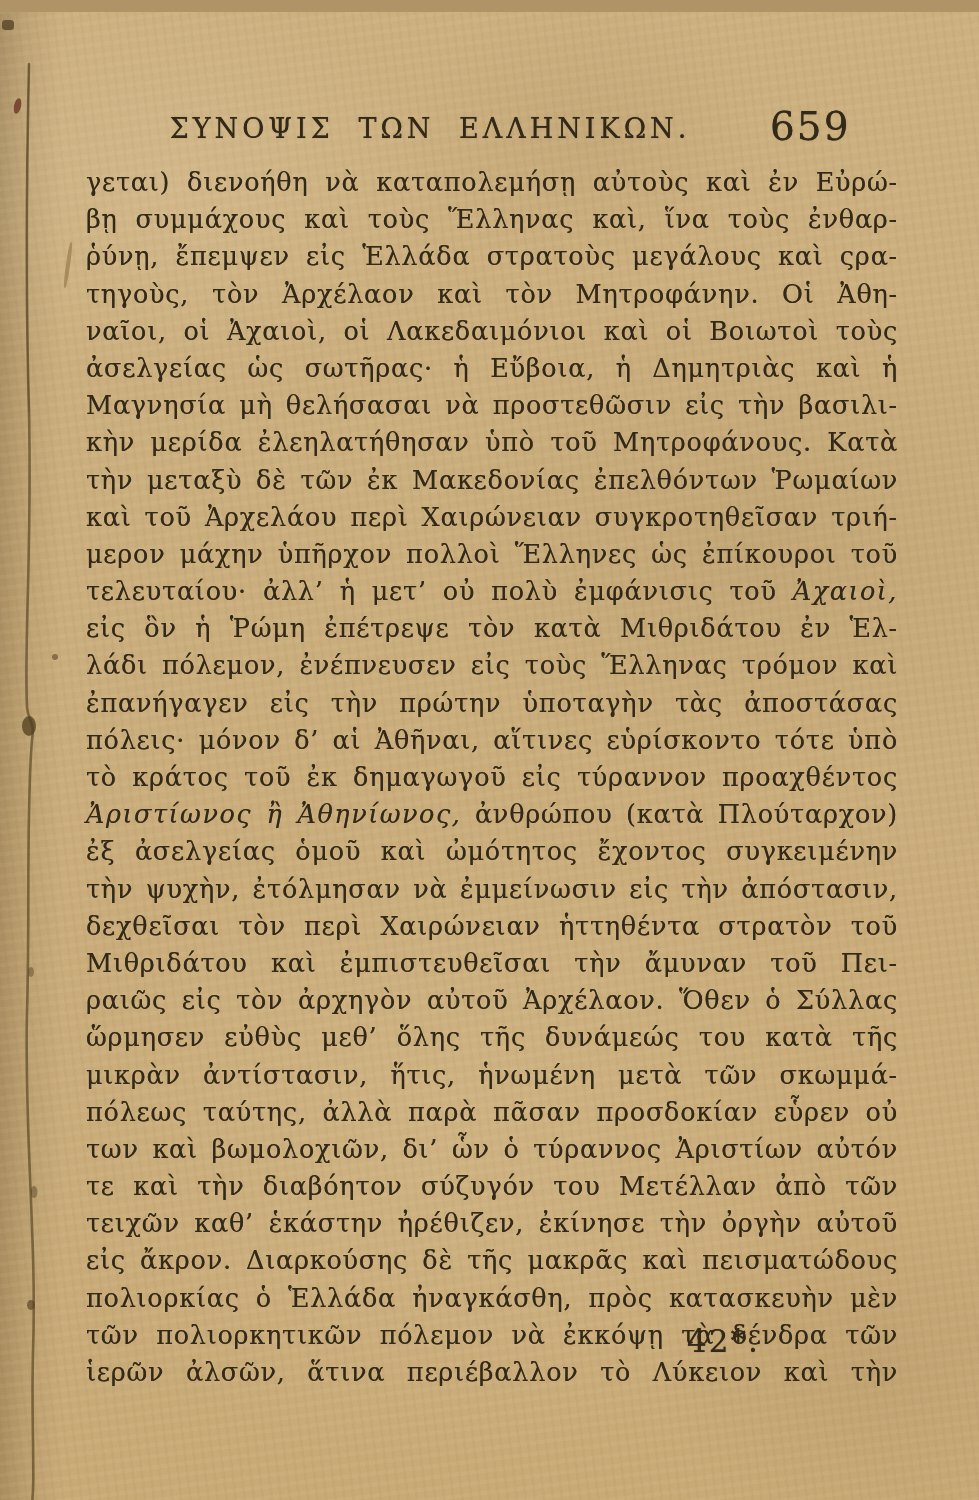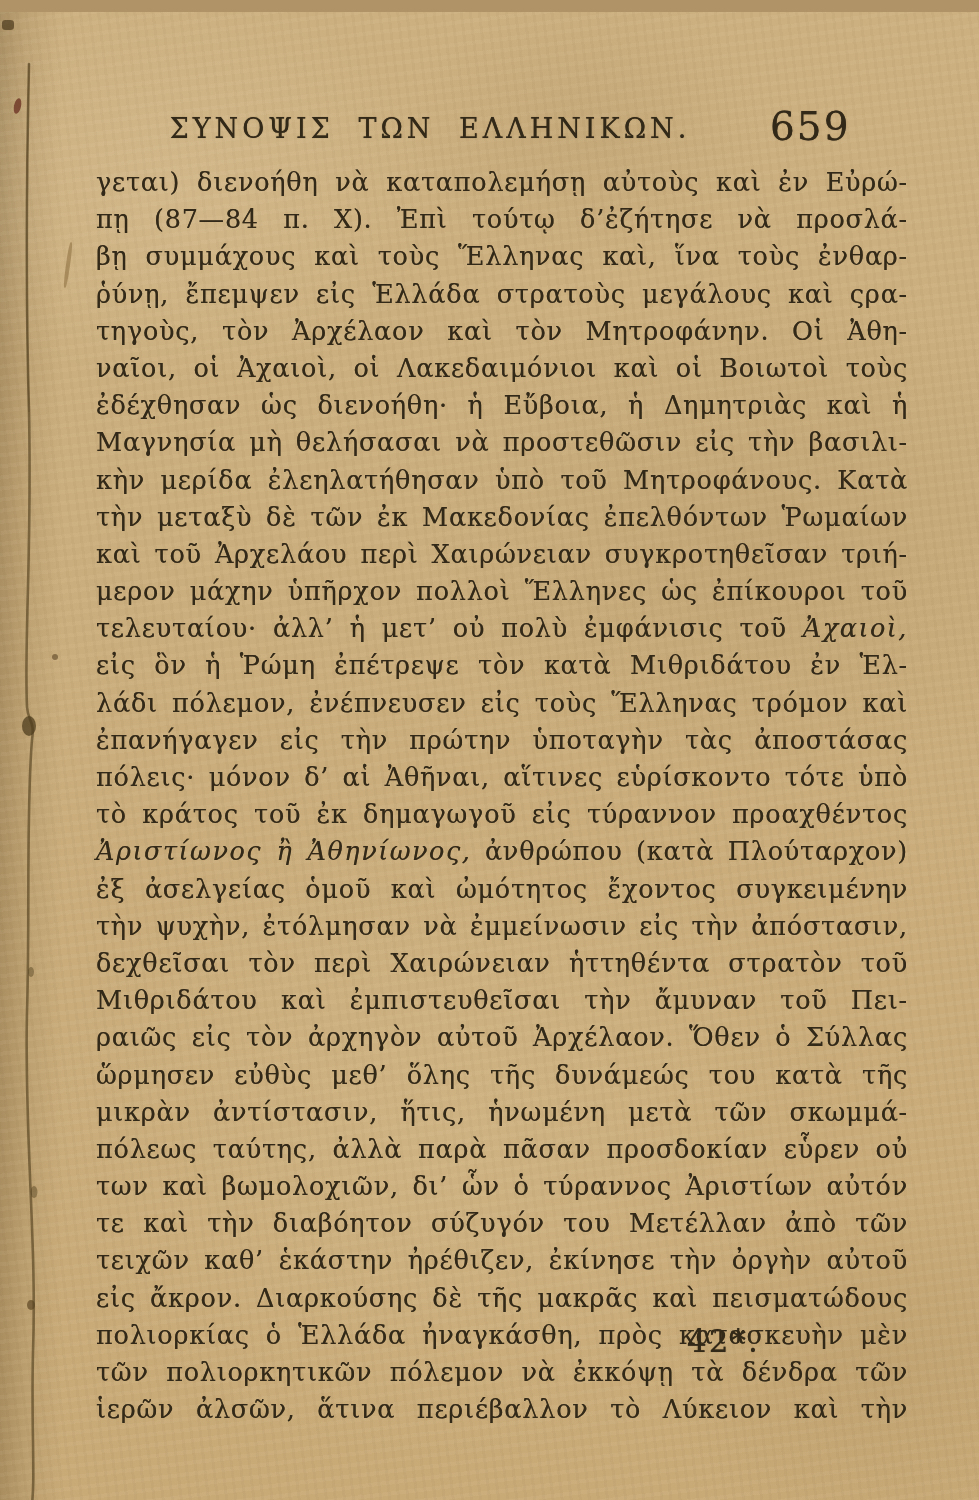--- a/index.html
+++ b/index.html
@@ -43,21 +43,21 @@
     letter-spacing:4px;word-spacing:12px;
     text-shadow:0 0 0.7px rgba(51,41,24,0.85);
   }
   .page-number{
     position:absolute;top:92px;left:770px;
     font-size:39px;color:var(--ink);
     letter-spacing:2px;
     text-shadow:0 0 0.7px rgba(51,41,24,0.85);
   }
   .text-block{
-    position:absolute;left:96px;top:152px;width:812px;
+    position:absolute;left:86px;top:152px;width:812px;
     font-size:25.5px;line-height:37.2px;color:var(--ink);
     letter-spacing:0.03em;
     text-shadow:0 0 0.6px rgba(51,41,24,0.65);
   }
   .text-block .line{
     text-align:justify;
     text-align-last:justify;
     -moz-text-align-last:justify;
     height:37.2px;overflow:visible;white-space:nowrap;
   }
@@ -89,26 +89,25 @@
   <div class="speck s3"></div>
   <div class="speck s4"></div>
   <div class="speck s5"></div>
 
   <div class="running-head">ΣΥΝΟΨΙΣ ΤΩΝ ΕΛΛΗΝΙΚΩΝ.</div>
 
   <div class="page-number">659</div>
 
   <div class="text-block">
       <div class="line"><span>γεται) διενοήθη νὰ καταπολεμήσῃ αὐτοὺς καὶ ἐν Εὐρώ-</span></div>
-      <div class="line"><span>πῃ (87—84 π. Χ). Ἐπὶ τούτῳ δ’ἐζήτησε νὰ προσλά-</span></div>
       <div class="line"><span>βῃ συμμάχους καὶ τοὺς Ἕλληνας καὶ, ἵνα τοὺς ἐνθαρ-</span></div>
       <div class="line"><span>ῥύνῃ, ἔπεμψεν εἰς Ἑλλάδα στρατοὺς μεγάλους καὶ ςρα-</span></div>
       <div class="line"><span>τηγοὺς, τὸν Ἀρχέλαον καὶ τὸν Μητροφάνην. Οἱ Ἀθη-</span></div>
       <div class="line"><span>ναῖοι, οἱ Ἀχαιοὶ, οἱ Λακεδαιμόνιοι καὶ οἱ Βοιωτοὶ τοὺς</span></div>
-      <div class="line"><span>ἐδέχθησαν ὡς διενοήθη· ἡ Εὔβοια, ἡ Δημητριὰς καὶ ἡ</span></div>
+      <div class="line"><span>ἀσελγείας ὡς σωτῆρας· ἡ Εὔβοια, ἡ Δημητριὰς καὶ ἡ</span></div>
       <div class="line"><span>Μαγνησία μὴ θελήσασαι νὰ προστεθῶσιν εἰς τὴν βασιλι-</span></div>
       <div class="line"><span>κὴν μερίδα ἐλεηλατήθησαν ὑπὸ τοῦ Μητροφάνους. Κατὰ</span></div>
       <div class="line"><span>τὴν μεταξὺ δὲ τῶν ἐκ Μακεδονίας ἐπελθόντων Ῥωμαίων</span></div>
       <div class="line"><span>καὶ τοῦ Ἀρχελάου περὶ Χαιρώνειαν συγκροτηθεῖσαν τριή-</span></div>
       <div class="line"><span>μερον μάχην ὑπῆρχον πολλοὶ Ἕλληνες ὡς ἐπίκουροι τοῦ</span></div>
       <div class="line"><span>τελευταίου· ἀλλ’ ἡ μετ’ οὐ πολὺ ἐμφάνισις τοῦ </span><span class="italic">Ἀχαιοὶ,</span></div>
       <div class="line"><span>εἰς ὃν ἡ Ῥώμη ἐπέτρεψε τὸν κατὰ Μιθριδάτου ἐν Ἑλ-</span></div>
       <div class="line"><span>λάδι πόλεμον, ἐνέπνευσεν εἰς τοὺς Ἕλληνας τρόμον καὶ</span></div>
       <div class="line"><span>ἐπανήγαγεν εἰς τὴν πρώτην ὑποταγὴν τὰς ἀποστάσας</span></div>
       <div class="line"><span>πόλεις· μόνον δ’ αἱ Ἀθῆναι, αἵτινες εὑρίσκοντο τότε ὑπὸ</span></div>

